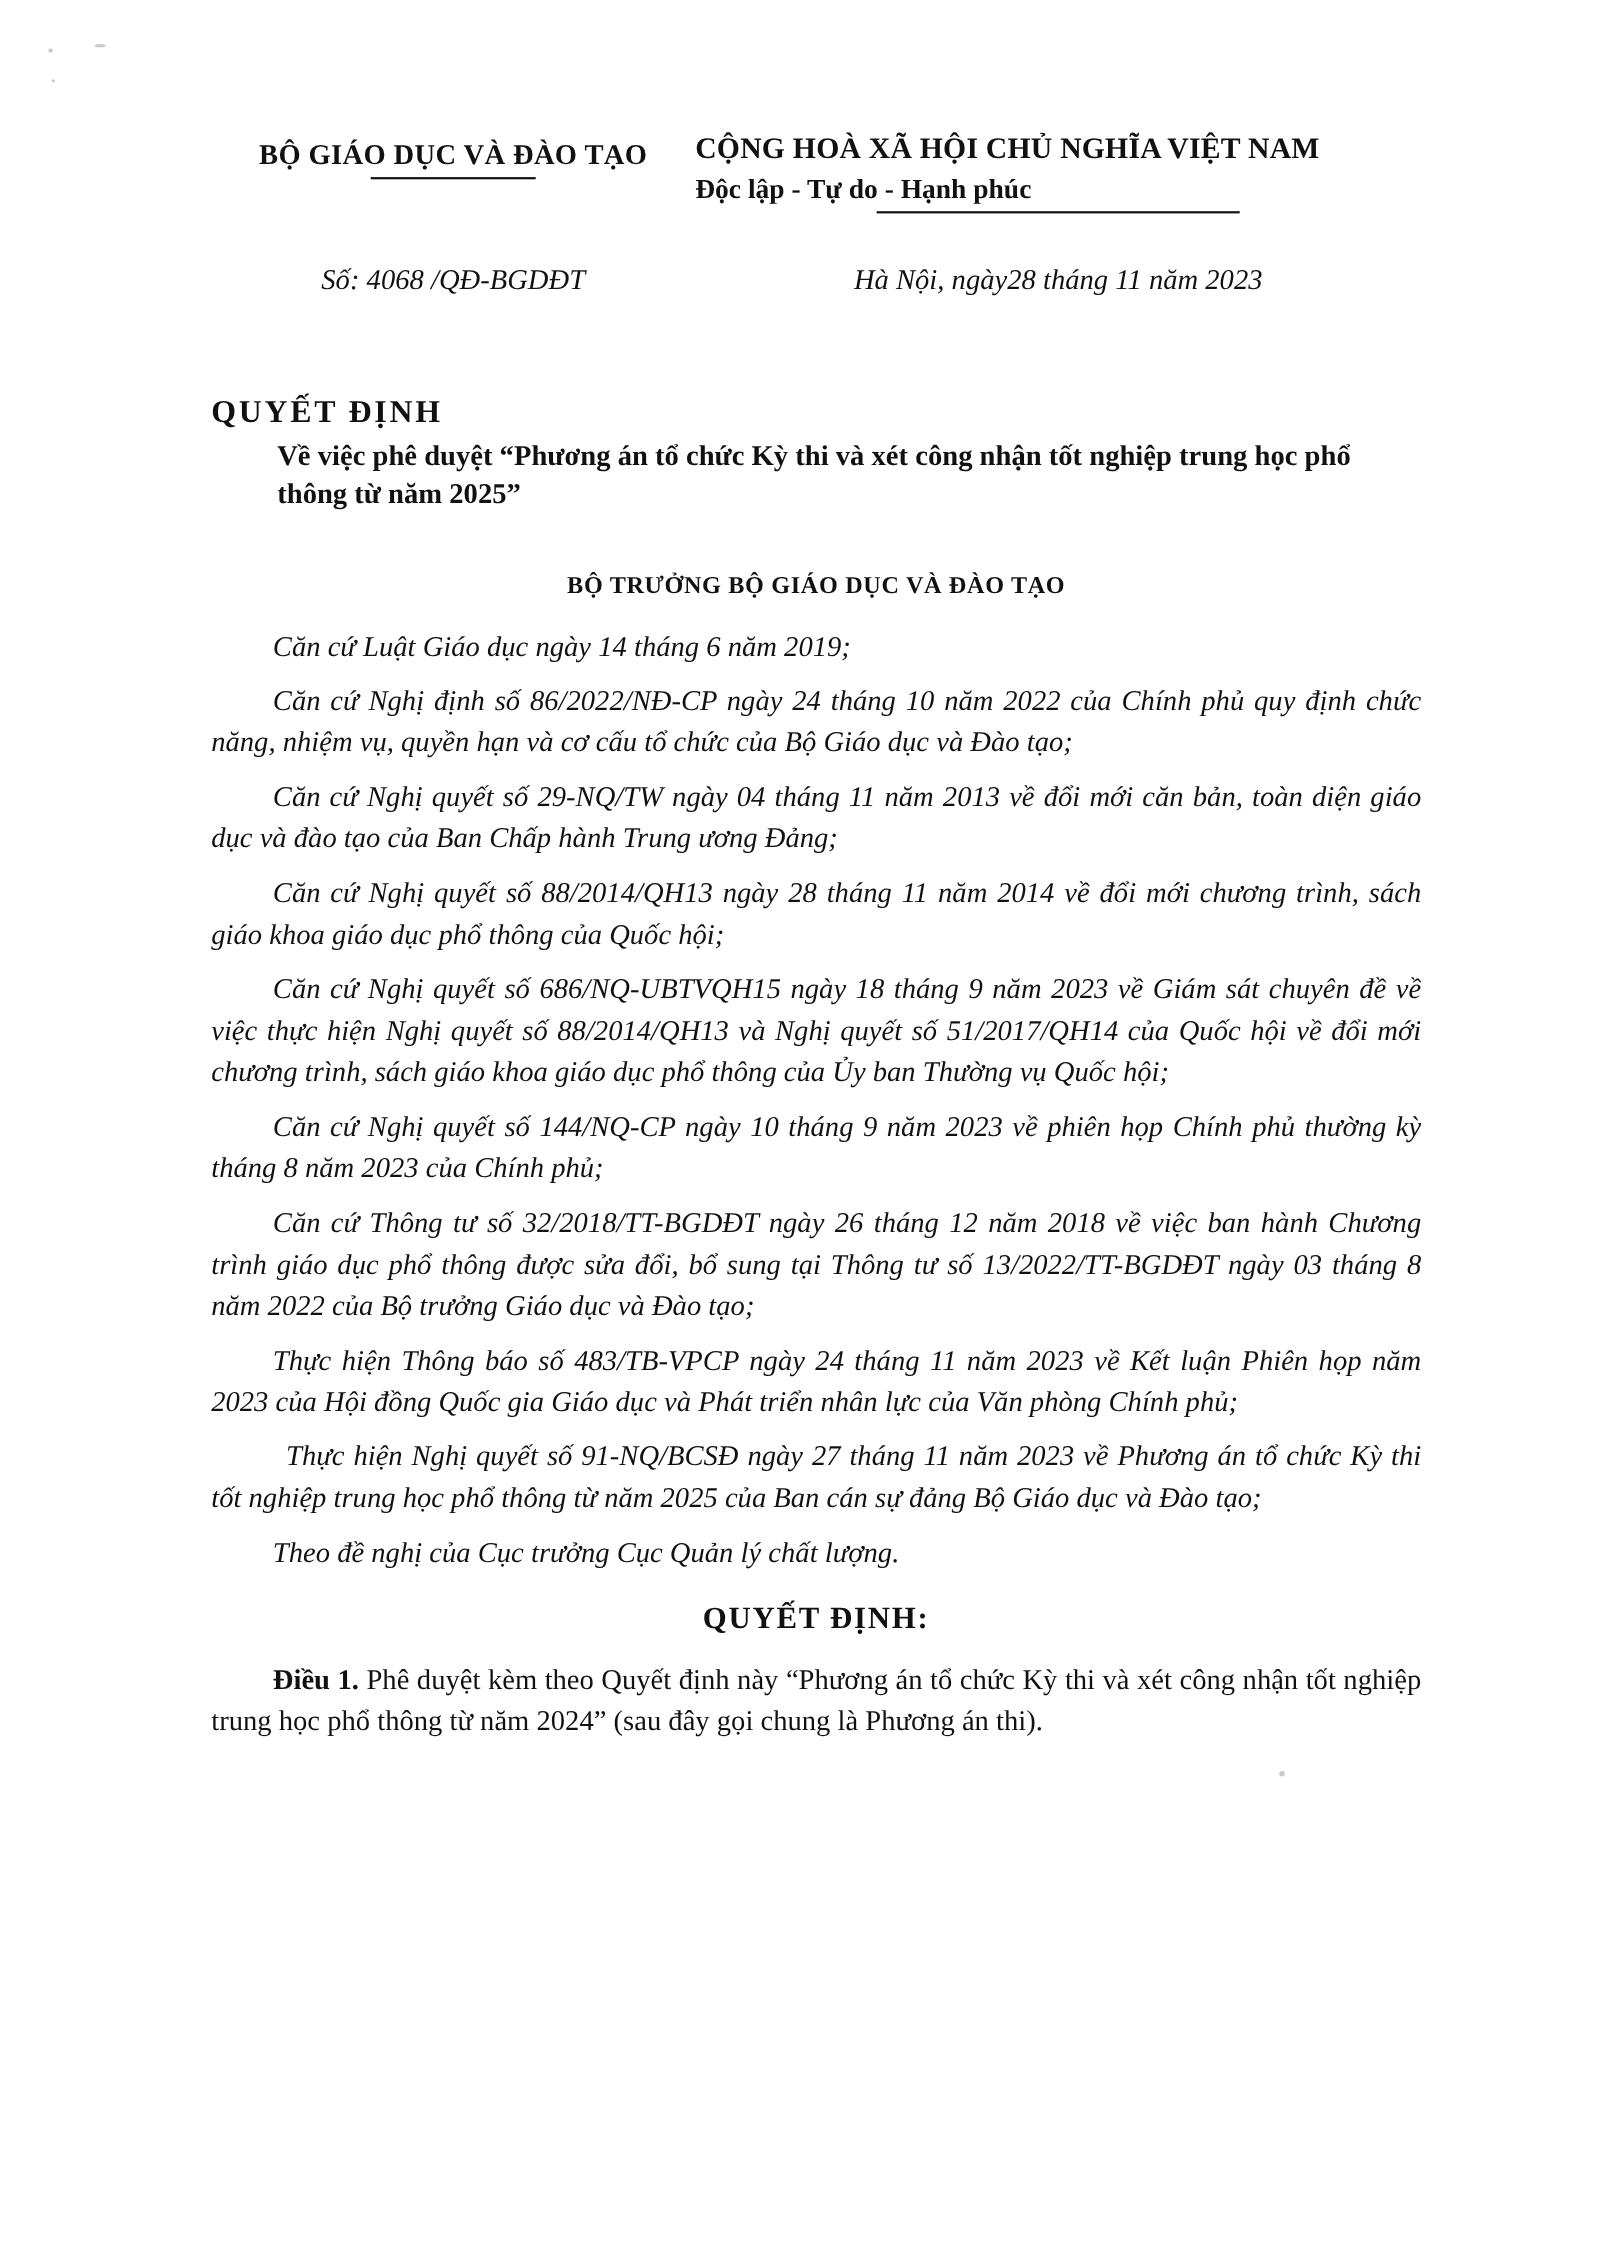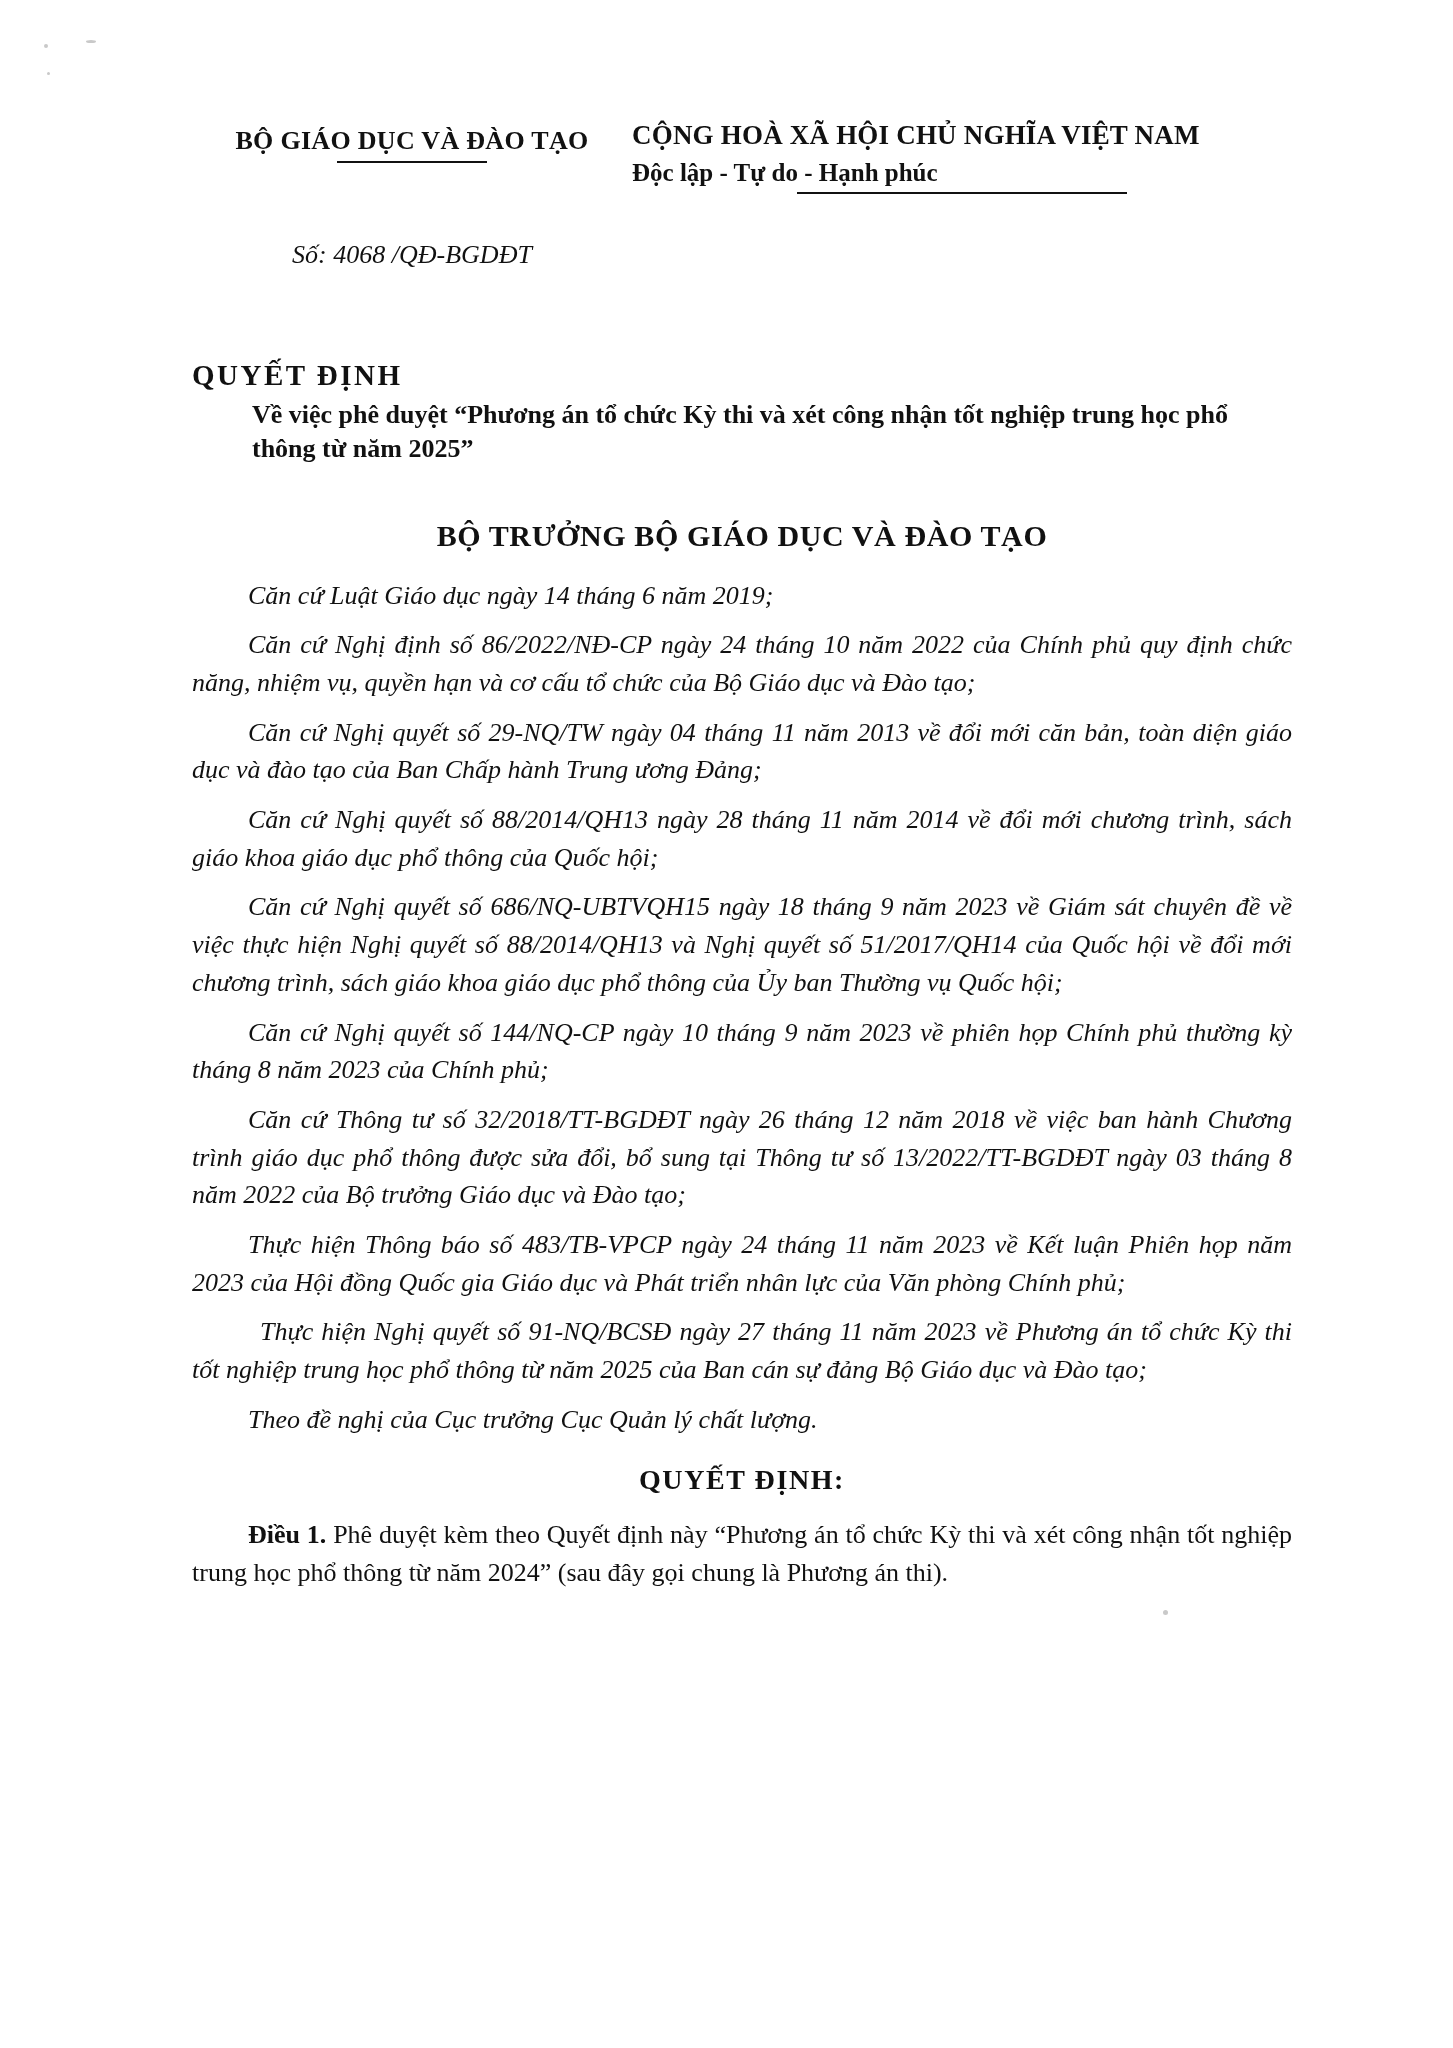--- a/index.html
+++ b/index.html
@@ -104,21 +104,21 @@
   }
   .doc-title {
     font-size: 26px;
     font-weight: bold;
     line-height: 1.32;
     margin-top: 6px;
     padding: 0 60px;
   }
   .issuer {
     text-align: center;
-    font-size: 30px;
+    font-size: 22px;
     font-weight: bold;
     letter-spacing: 0.6px;
     margin-top: 52px;
   }
 
   
   .body-block {
     margin-top: 24px;
   }
   p.para {
@@ -175,20 +175,21 @@
       </div>
       <div class="header-right">
         <div class="nation-name">CỘNG HOÀ XÃ HỘI CHỦ NGHĨA VIỆT NAM</div>
         <div class="motto">Độc lập - Tự do - Hạnh phúc</div>
         <div class="rule rule-right"></div>
       </div>
     </div>
 
     <div class="secondrow">
       <div class="doc-number">Số: 4068 /QĐ-BGDĐT</div>
+      <div class="place-date">Hà Nội, ngày28  tháng 11  năm 2023</div>
     </div>
 
     <div class="title-block">
       <div class="doc-type">QUYẾT ĐỊNH</div>
       <div class="doc-title">Về việc phê duyệt “Phương án tổ chức Kỳ thi và xét công nhận tốt nghiệp trung học phổ thông từ năm 2025”</div>
     </div>
 
     <div class="issuer">BỘ TRƯỞNG BỘ GIÁO DỤC VÀ ĐÀO TẠO</div>
 
     <div class="body-block">

